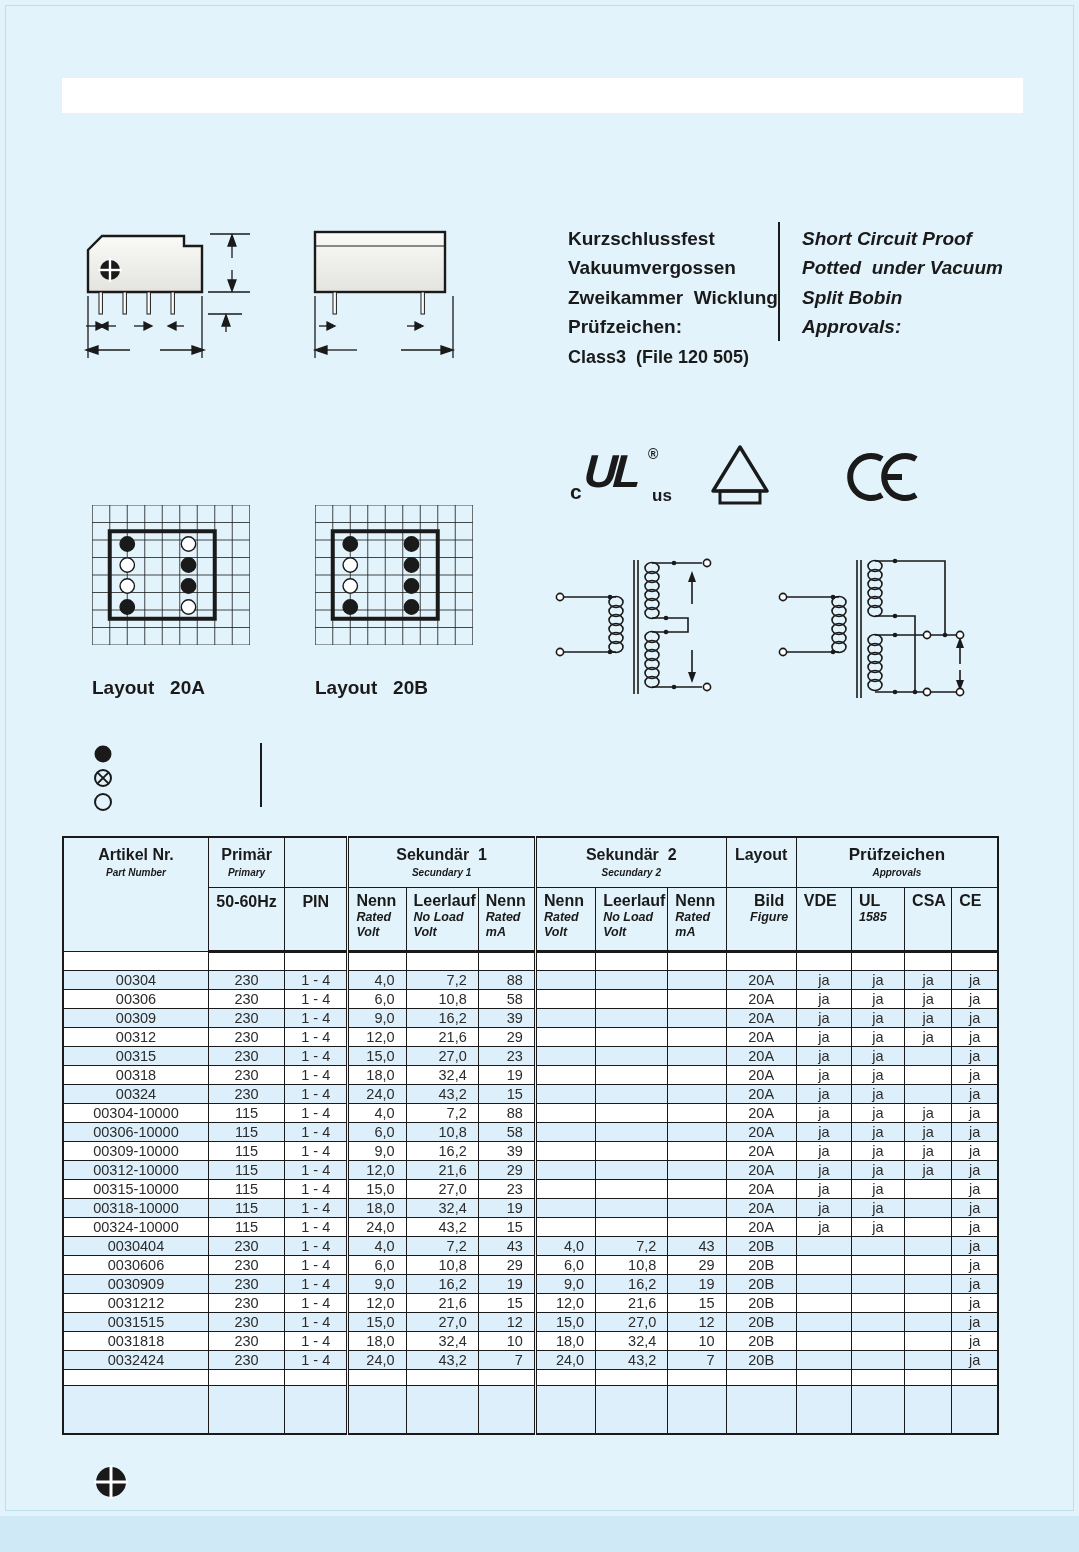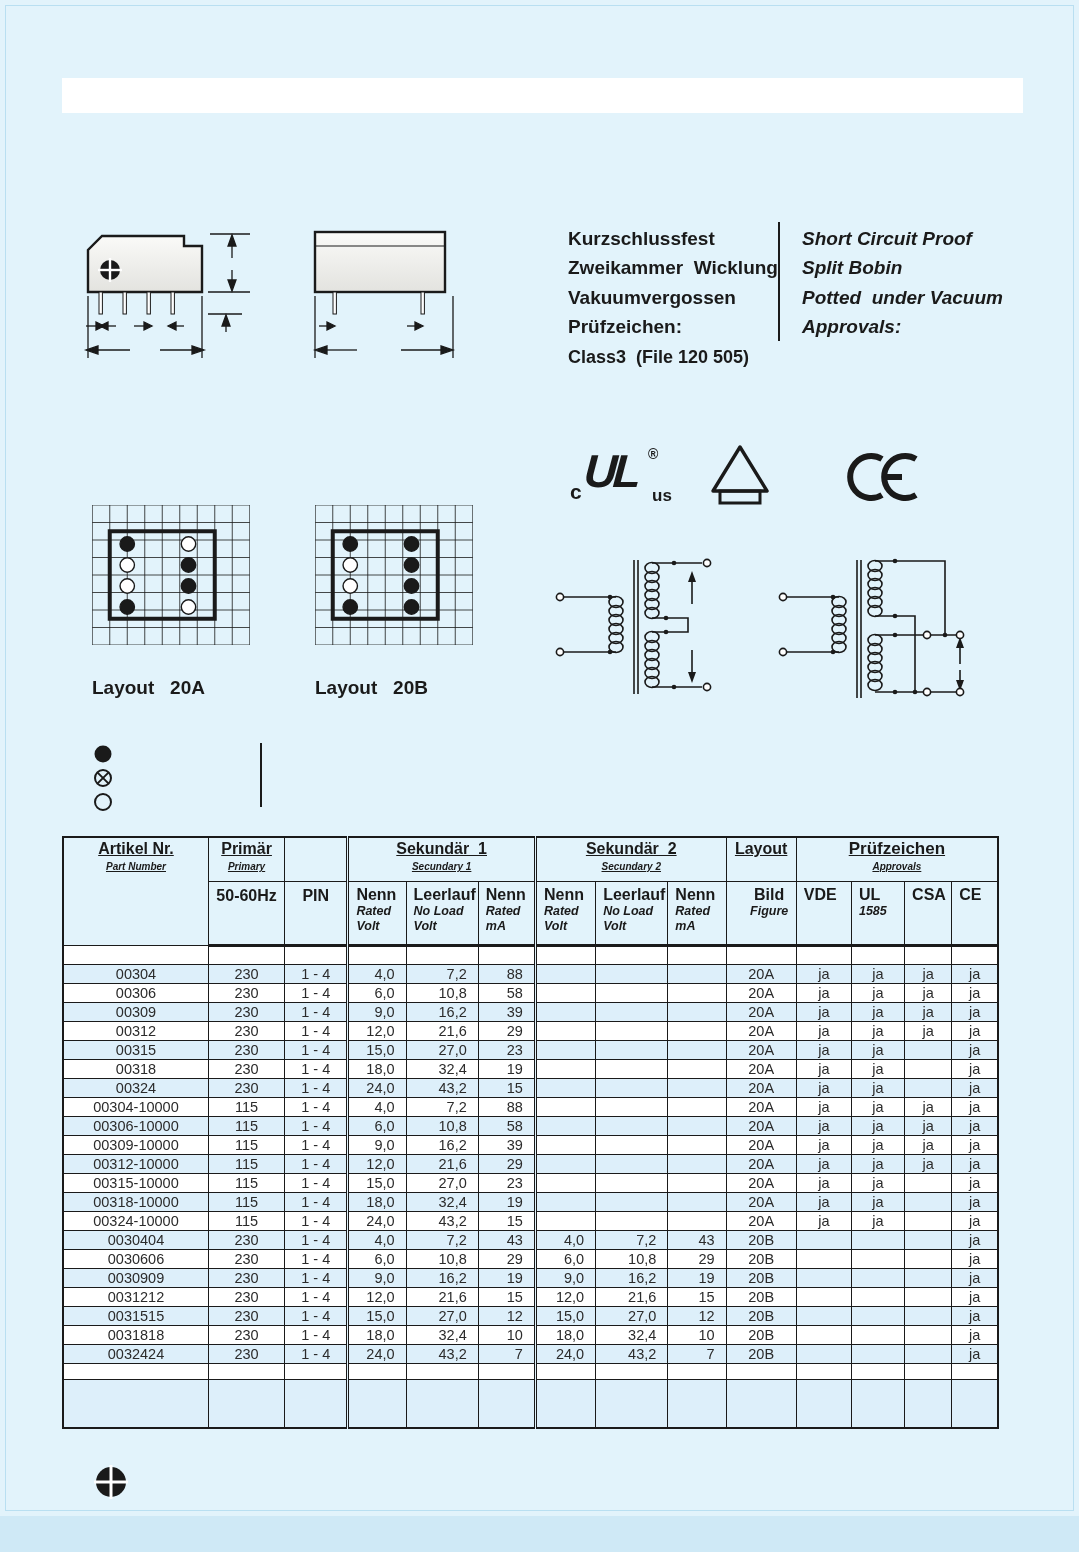--- a/index.html
+++ b/index.html
@@ -36,21 +36,21 @@
 
   
   .legend-item{left:93px;}
   #legend-divider{left:260px;top:743px;width:2px;height:64px;background:#1a1a1a;}
 
   
   #spec-table{left:62px;top:836px;}
   table{border-collapse:collapse;table-layout:fixed;width:937px;border:2px solid #1a1a1a;}
   th,td{border:1px solid #1a1a1a;overflow:hidden;padding:0;}
   thead th{vertical-align:top;text-align:center;font-size:16px;background:#e2f3fb;}
-  tr.h1 th{height:42px;padding-top:1px;text-decoration:underline;}
+  tr.h1 th{height:42px;padding-top:7px;}
   tr.h2 th{height:62px;border-bottom:3px solid #1a1a1a;}
   .hd-de{font-weight:bold;font-size:16px;line-height:19px;}
   .hd-en{font-weight:bold;font-style:italic;font-size:10px;line-height:18px;}
   .sub-main{font-weight:bold;font-size:16px;line-height:19px;text-align:left;padding:3px 0 0 7px;}
   .sub-it{font-weight:bold;font-style:italic;font-size:12.5px;line-height:15px;text-align:left;padding-left:7px;}
   .sub-c{text-align:center;padding-left:16px;}
   td{font-size:14.5px;height:18px;line-height:18px;color:#2b2b2b;background:#ffffff;text-align:center;}
   tr.row-blue td{background:#ddeffa;}
   tr.spacer-row td{height:17px;}
   tr.tail-row-1 td{height:15px;}
@@ -132,26 +132,26 @@
         <polygon points="136,128 136,136 148,132"></polygon>
     </g>
   </svg>
 
   <div id="features" class="abs">
     <div class="feat-row">
       <span class="feat-de pre">Kurzschlussfest</span>
       <span class="feat-en pre">Short Circuit Proof</span>
     </div>
     <div class="feat-row">
+      <span class="feat-de pre">Vakuumvergossen</span>
+      <span class="feat-en pre">Potted  under Vacuum</span>
+    </div>
+    <div class="feat-row">
       <span class="feat-de pre">Zweikammer  Wicklung</span>
       <span class="feat-en pre">Split Bobin</span>
-    </div>
-    <div class="feat-row">
-      <span class="feat-de pre">Vakuumvergossen</span>
-      <span class="feat-en pre">Potted  under Vacuum</span>
     </div>
     <div class="feat-row">
       <span class="feat-de pre">Prüfzeichen:</span>
       <span class="feat-en pre">Approvals:</span>
     </div>
     <div class="approval-line pre">Class3  (File 120 505)</div>
   </div>
   <div id="feat-divider" class="abs"></div>
 
   <div id="ul-mark" class="abs">

